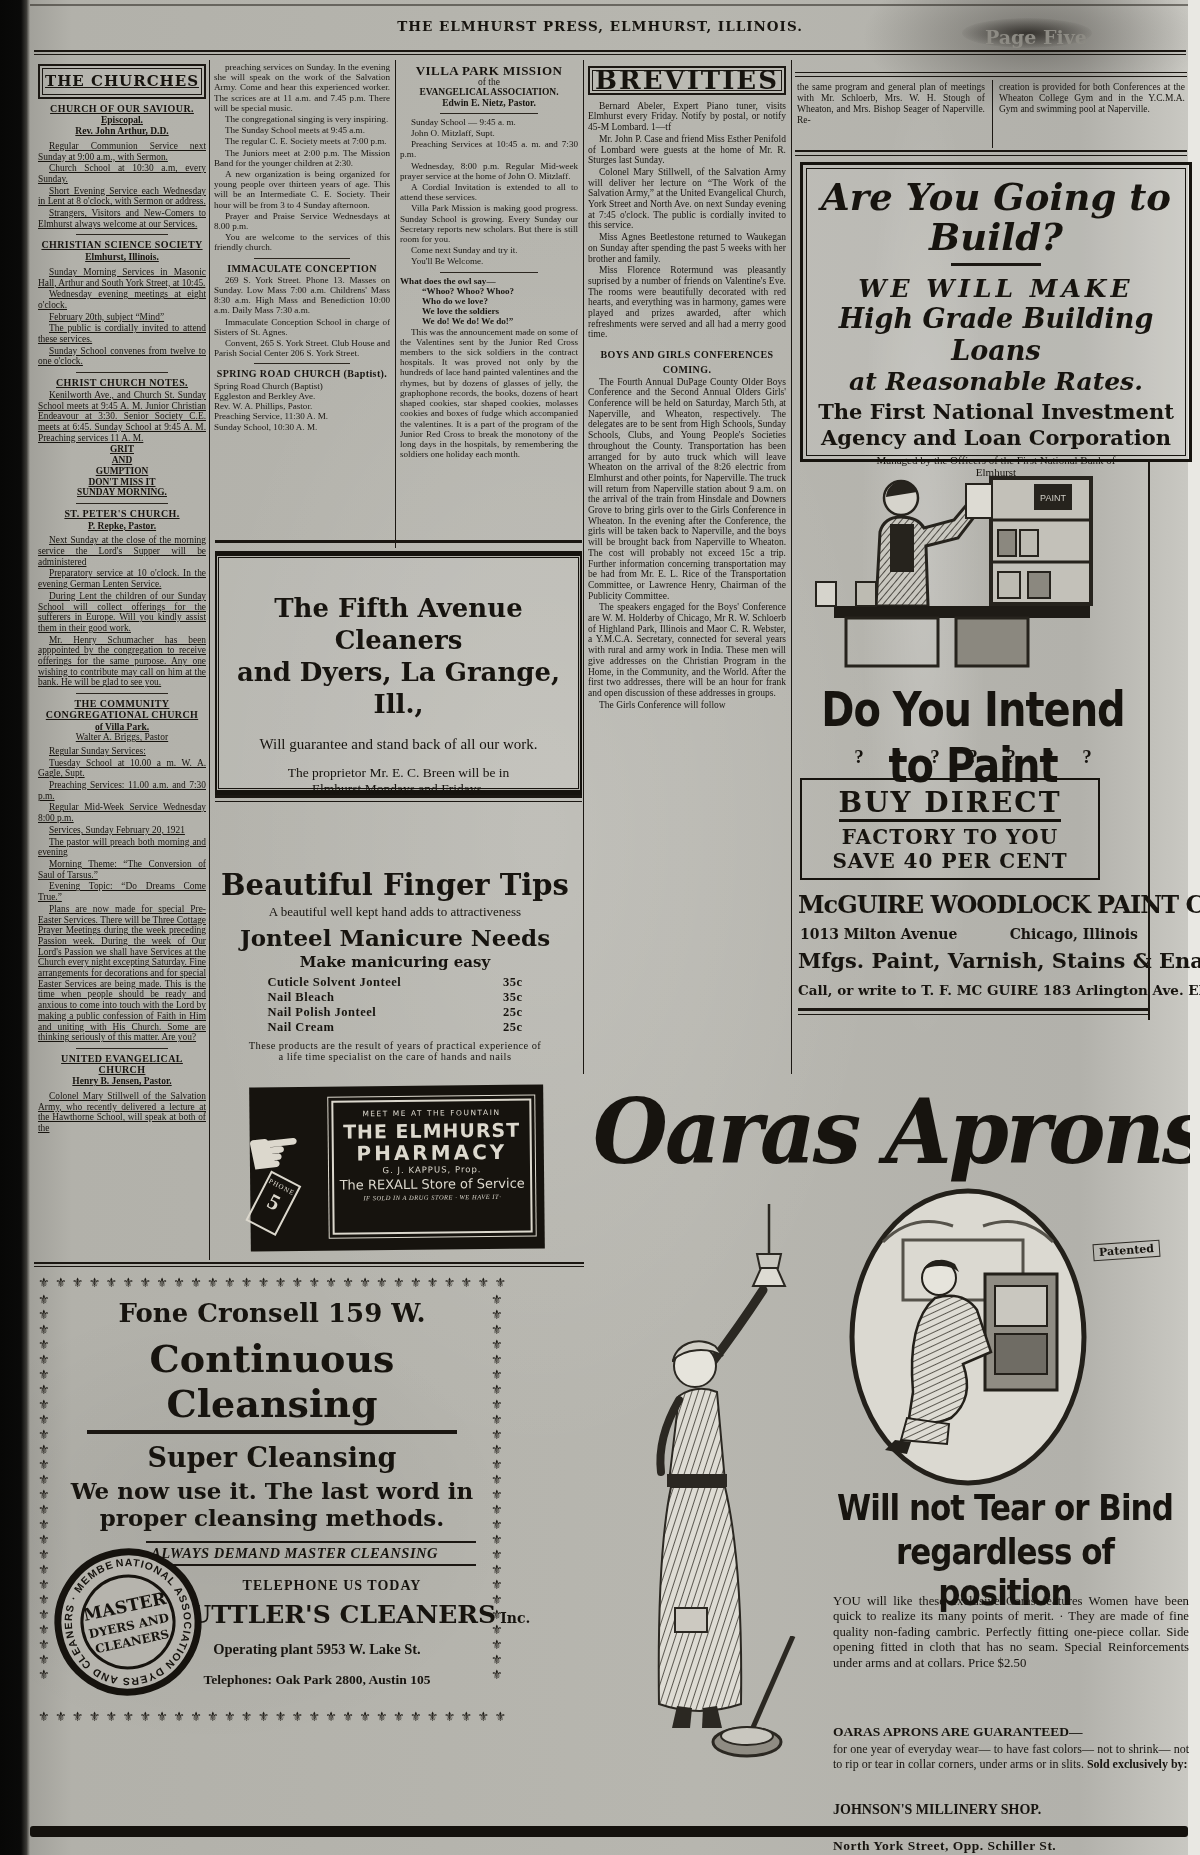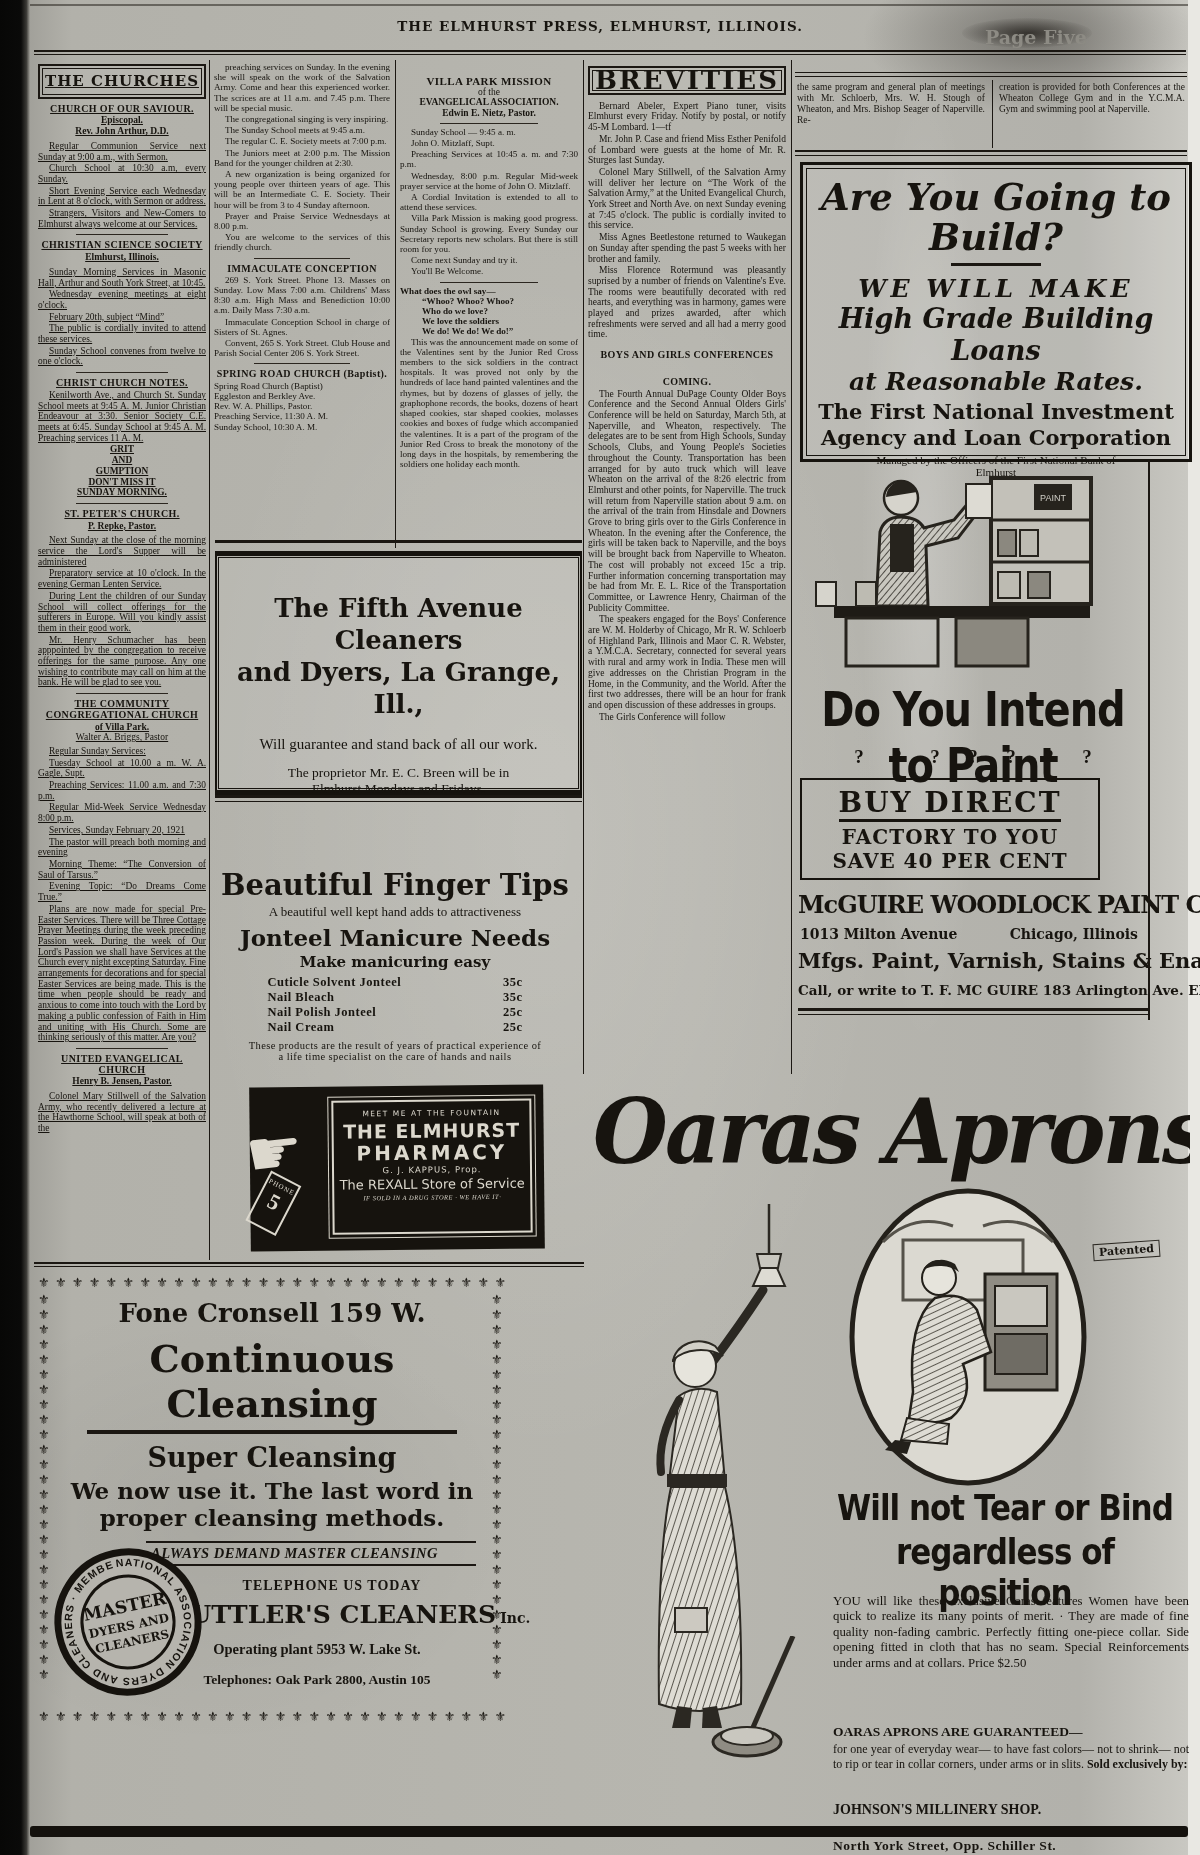--- a/index.html
+++ b/index.html
@@ -170,21 +170,21 @@
     <div>
         <p class="line">Spring Road Church (Baptist)</p>
         <p class="line">Eggleston and Berkley Ave.</p>
         <p class="line">Rev. W. A. Phillips, Pastor.</p>
         <p class="line">Preaching Service, 11:30 A. M.</p>
         <p class="line">Sunday School, 10:30 A. M.</p>
       </div>
   </div>
 
   <div class="col abs" id="col3" style="left:400px;top:62px;width:178px;height:486px;">
-    <h3 class="head" style="font-size:11px;margin-top:14px;">VILLA PARK MISSION</h3>
+    <h3 class="head" style="font-size:13px;margin-top:4px;">VILLA PARK MISSION</h3>
     <div class="subhead" style="font-weight:normal;">of the</div>
     <div class="subhead">EVANGELICAL ASSOCIATION.</div>
     <div class="subhead">Edwin E. Nietz, Pastor.</div>
     <div class="sep"></div>
     <div>
         <p class="para">Sunday School — 9:45 a. m.</p>
         <p class="para">John O. Mitzlaff, Supt.</p>
         <p class="para">Preaching Services at 10:45 a. m. and 7:30 p.m.</p>
         <p class="para">Wednesday, 8:00 p.m.  Regular Mid-week prayer service at the home of John O. Mitzlaff.</p>
         <p class="para">A Cordial Invitation is extended to all to attend these services.</p>
@@ -211,21 +211,21 @@
     </div>
     <div style="height:6px;"></div>
     <div>
         <p class="para">Bernard Abeler, Expert Piano tuner, visits Elmhurst every Friday. Notify by postal, or notify 45-M Lombard.                       1—tf</p>
         <p class="para">Mr. John P. Case and friend Miss Esther Penifold of Lombard were guests at the home of Mr. R. Sturges last Sunday.</p>
         <p class="para">Colonel Mary Stillwell, of the Salvation Army will deliver her lecture on “The Work of the Salvation Army,” at the United Evangelical Church, York Street and North Ave. on next Sunday evening at 7:45 o'clock. The public is cordially invited to this service.</p>
         <p class="para">Miss Agnes Beetlestone returned to Waukegan on Sunday after spending the past 5 weeks with her brother and family.</p>
         <p class="para">Miss Florence Rotermund was pleasantly suprised by a number of friends on Valentine's Eve. The rooms were beautifully decorated with red hearts, and everything was in harmony, games were played and prizes awarded, after which refreshments were served and all had a merry good time.</p>
       </div>
     <div style="height:4px;"></div>
-    <h3 class="head" style="margin-bottom:16px;">BOYS AND GIRLS CONFERENCES</h3>
+    <h3 class="head" style="margin-bottom:4px;">BOYS AND GIRLS CONFERENCES</h3>
     <h3 class="head" style="margin-top:0;">COMING.</h3>
     <div>
         <p class="para">The Fourth Annual DuPage County Older Boys Conference and the Second Annual Olders Girls' Conference will be held on Saturday, March 5th, at Naperville, and Wheaton, respectively. The delegates are to be sent from High Schools, Sunday Schools, Clubs, and Young People's Societies throughout the County. Transportation has been arranged for by auto truck which will leave Wheaton on the arrival of the 8:26 electric from Elmhurst and other points, for Naperville. The truck will return from Naperville station about 9 a.m. on the arrival of the train from Hinsdale and Downers Grove to bring girls over to the Girls Conference in Wheaton. In the evening after the Conference, the girls will be taken back to Naperville, and the boys will be brought back from Naperville to Wheaton. The cost will probably not exceed 15c a trip. Further information concerning transportation may be had from Mr. E. L. Rice of the Transportation Committee, or Lawrence Henry, Chairman of the Publicity Committee.</p>
         <p class="para">The speakers engaged for the Boys' Conference are W. M. Holderby of Chicago, Mr R. W. Schloerb of Highland Park, Illinois and Maor C. R. Webster, a Y.M.C.A. Secretary, connected for several years with rural and army work in India. These men will give addresses on the Christian Program in the Home, in the Community, and the World. After the first two addresses, there will be an hour for frank and open discussion of these addresses in groups.</p>
         <p class="para">The Girls Conference will follow</p>
       </div>
   </div>
 
   <div class="abs rule" style="left:795px;top:72px;width:392px;height:1px;"></div>
   <div class="abs rule" style="left:795px;top:76px;width:392px;height:1px;"></div>

